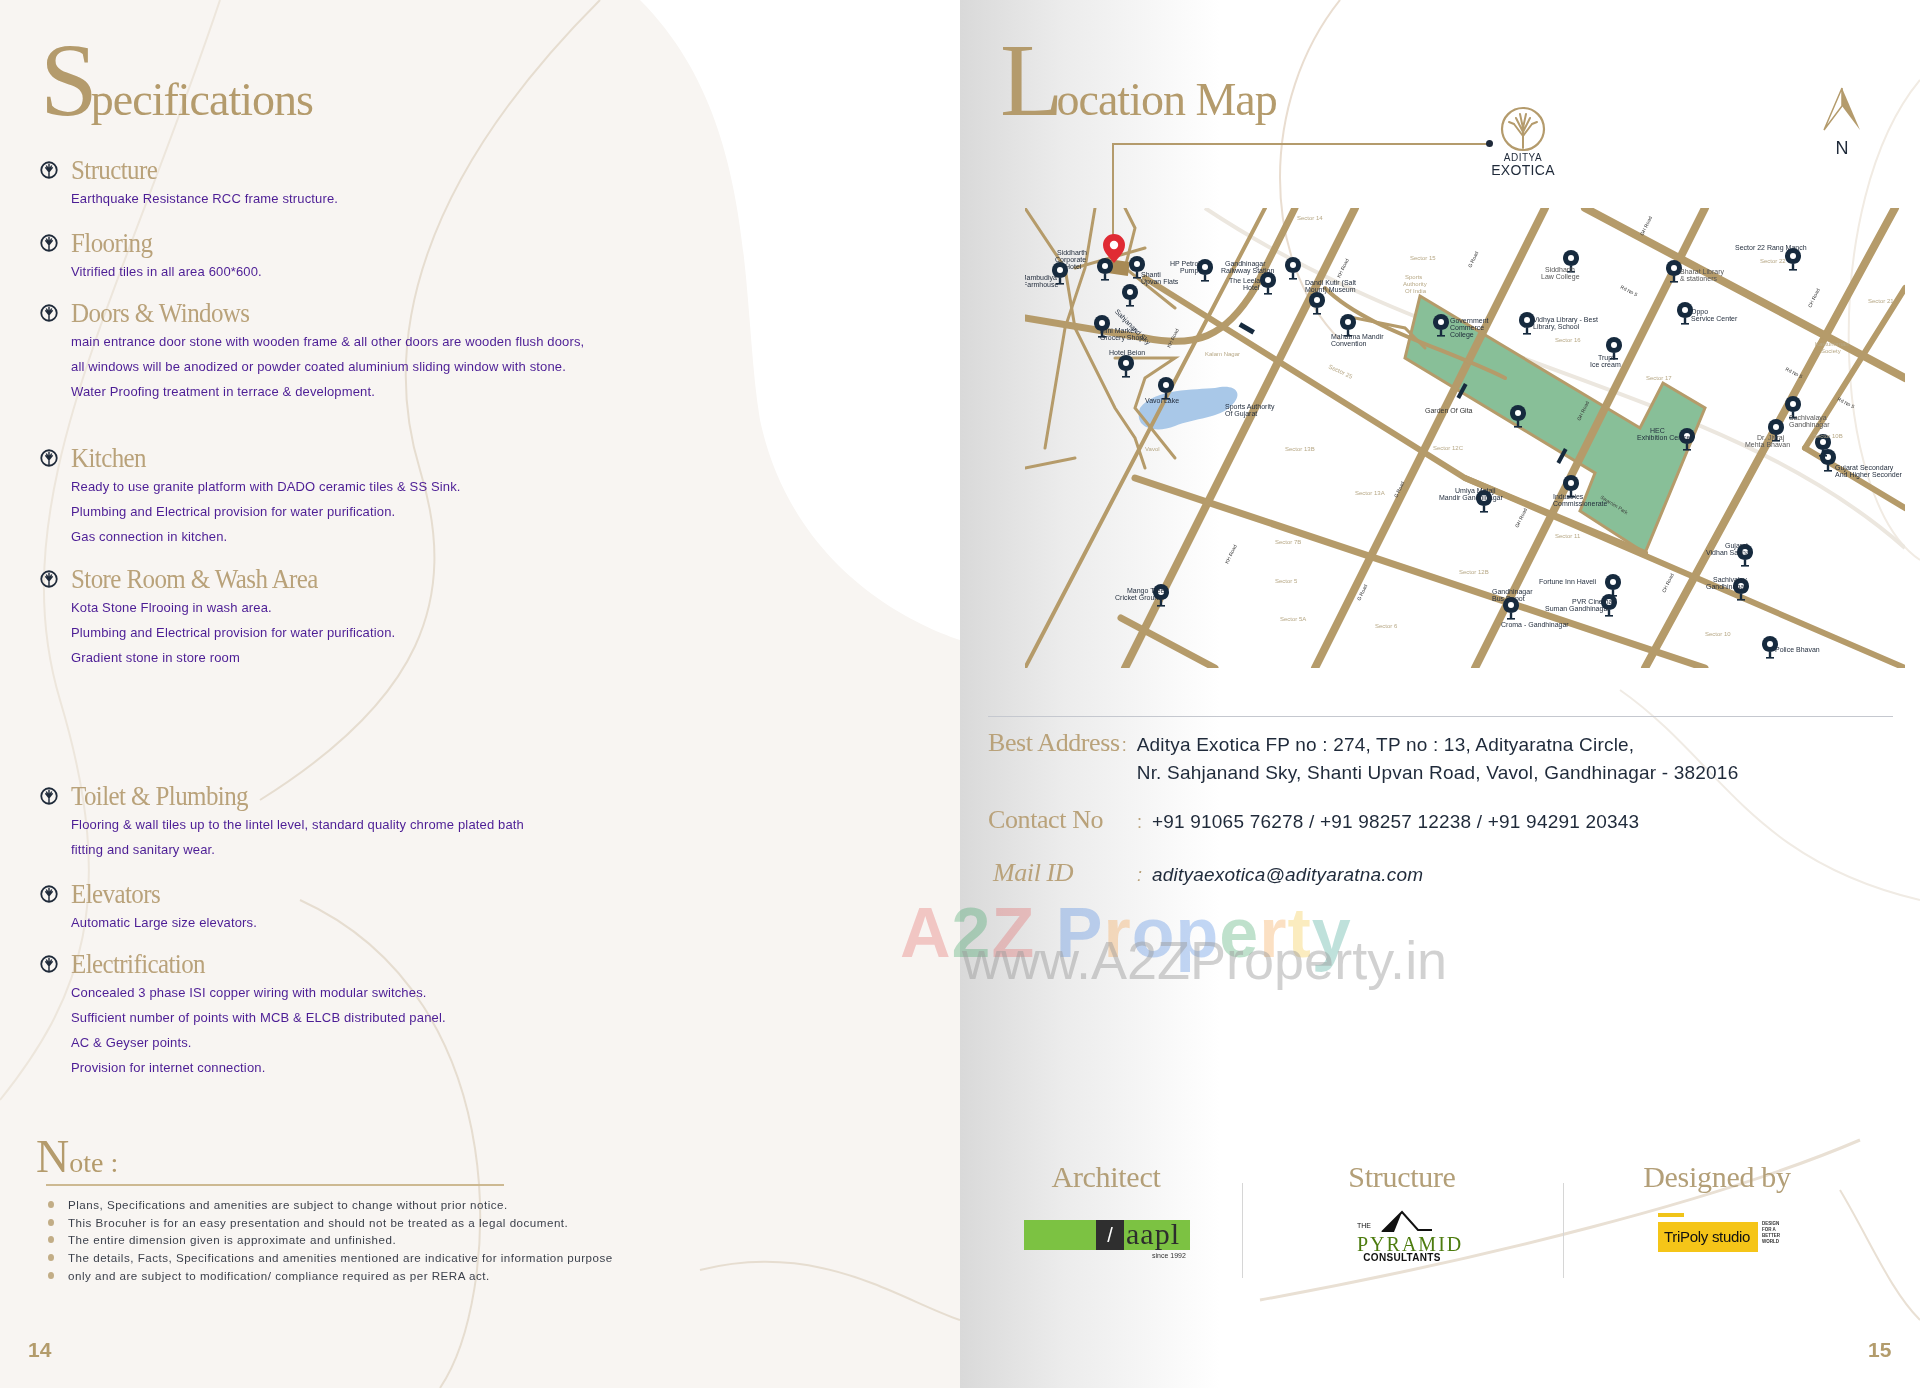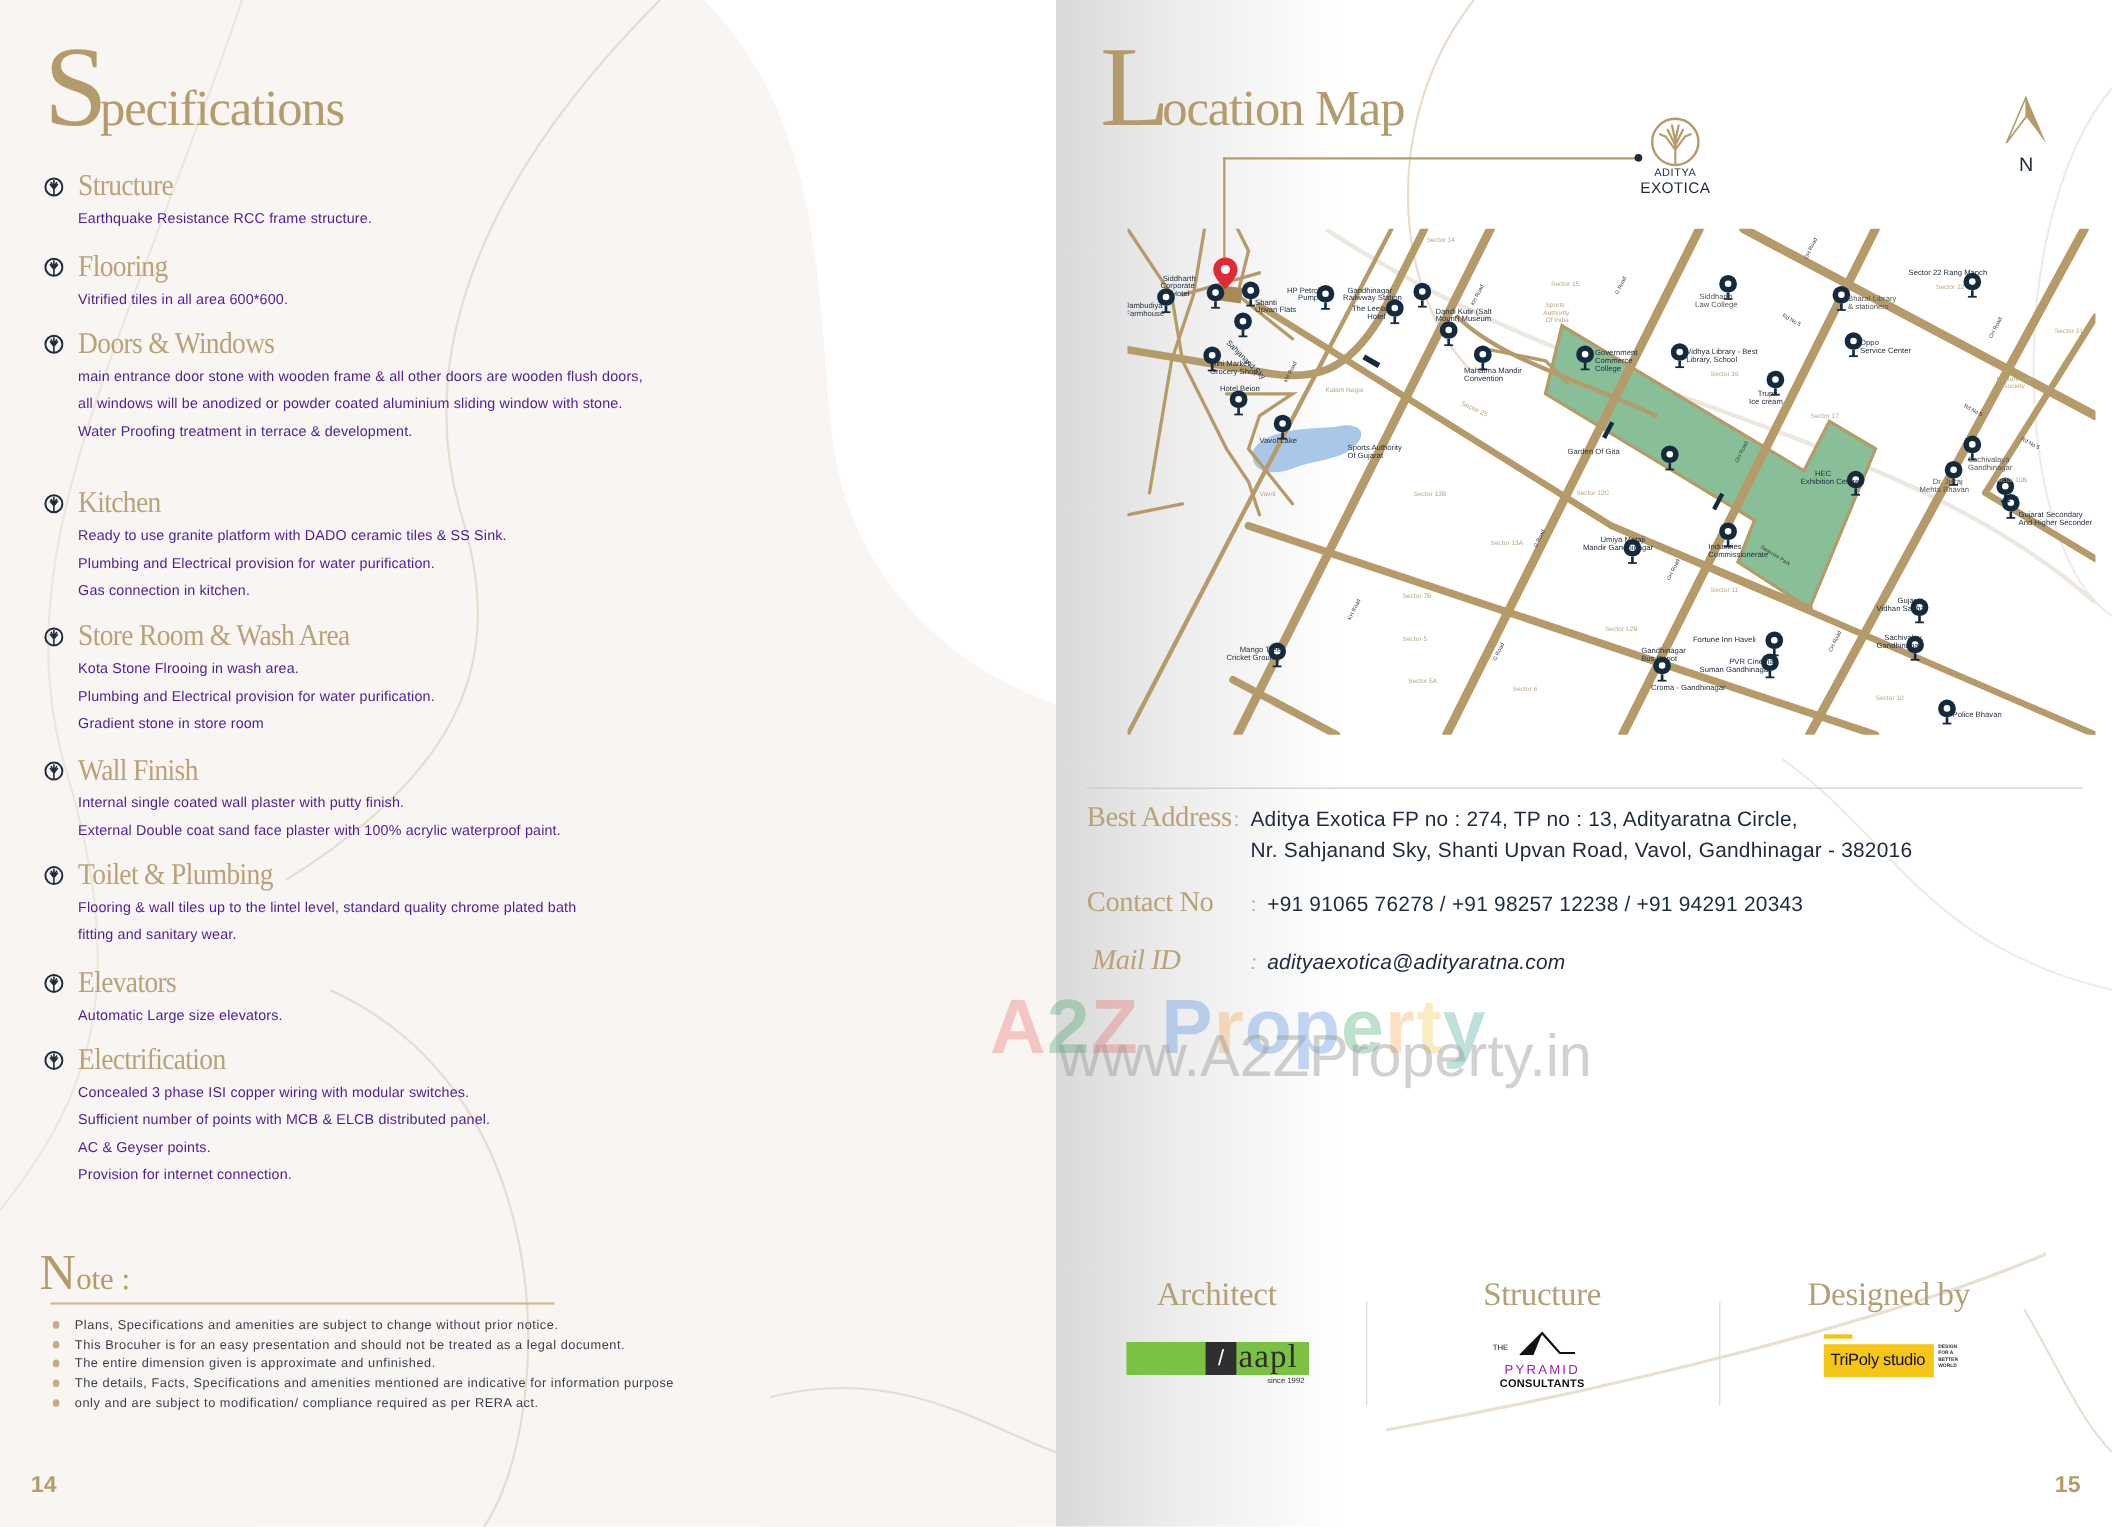--- a/index.html
+++ b/index.html
@@ -66,21 +66,21 @@
   .credit-label { font-family: "Liberation Serif", serif; color: #b39f78; font-size: 30px; letter-spacing: -0.3px; }
   .credit-sep { position: absolute; top: 1183px; width: 1px; height: 95px; background: #d6d6d6; }
 
   .logo-aapl { position: absolute; left: 1024px; top: 1220px; width: 166px; height: 30px; background: #7cc242; }
   .logo-aapl .blk { position: absolute; left: 72px; top: 0; width: 28px; height: 30px; background: #2f2f2f; color: #fff; font-size: 20px; text-align: center; line-height: 30px; }
   .logo-aapl .txt { position: absolute; left: 102px; top: -3px; font-size: 30px; color: #2d2d2d; letter-spacing: 1px; font-family: Liberation Serif, serif; font-weight: 200; }
   .logo-aapl .since { position: absolute; left: 128px; top: 32px; font-size: 7px; color: #333; white-space: nowrap; }
 
   .logo-pyramid { position: absolute; left: 1357px; top: 1210px; width: 90px; text-align: center; }
   .logo-pyramid .the { position: absolute; left: 0; top: 12px; font-size: 7px; color: #111; }
-  .logo-pyramid .pyr { font-size: 12px; letter-spacing: 2px; color: #a21caf; line-height: 16px; font-family: Liberation Sans, sans-serif; }
+  .logo-pyramid .pyr { font-size: 20px; letter-spacing: 2px; color: #4d7c0f; line-height: 16px; font-family: Liberation Serif, serif; }
   .logo-pyramid .cons { font-size: 10px; font-weight: bold; color: #111; letter-spacing: 0.3px; }
 
   .logo-tripoly { position: absolute; left: 1658px; top: 1213px; }
   .logo-tripoly .bar { width: 26px; height: 4px; background: #f0c419; margin-bottom: 5px; }
   .logo-tripoly .box { width: 100px; height: 30px; background: #f5c518; font-size: 15px; color: #111; line-height: 30px; padding-left: 6px; letter-spacing: -0.3px; }
   .logo-tripoly .tag { position: absolute; left: 104px; top: 8px; font-size: 4.5px; line-height: 6px; color: #333; font-weight: bold; }
 </style>
 </head>
 <body>
 
@@ -161,33 +161,20 @@
         </svg>
       <span class="spec-title">Store Room &amp; Wash Area</span>
     </div>
     <div class="spec-body">
       <div>Kota Stone Flrooing in wash area.</div>
       <div>Plumbing and Electrical provision for water purification.</div>
       <div>Gradient stone in store room</div>
     </div>
   </div>
 
-  <div class="spec" style="top:685px;">
-    <div class="spec-head">
-      <svg class="spec-icon" viewBox="0 0 20 20">
-          <circle cx="10" cy="10" r="8.6" fill="none" stroke="#1f2a3a" stroke-width="2"></circle>
-          <path d="M10 18 V9 M10 12 L6 7 M10 12 L14 7 M10 10 L7 5 M10 10 L13 5 M10 9 V3" stroke="#1f2a3a" stroke-width="1.6" fill="none"></path>
-        </svg>
-      <span class="spec-title">Wall Finish</span>
-    </div>
-    <div class="spec-body">
-      <div>Internal single coated wall plaster with putty finish.</div>
-      <div>External Double coat sand face plaster with 100% acrylic waterproof paint.</div>
-    </div>
-  </div>
 
   <div class="spec" style="top:780px;">
     <div class="spec-head">
       <svg class="spec-icon" viewBox="0 0 20 20">
           <circle cx="10" cy="10" r="8.6" fill="none" stroke="#1f2a3a" stroke-width="2"></circle>
           <path d="M10 18 V9 M10 12 L6 7 M10 12 L14 7 M10 10 L7 5 M10 10 L13 5 M10 9 V3" stroke="#1f2a3a" stroke-width="1.6" fill="none"></path>
         </svg>
       <span class="spec-title">Toilet &amp; Plumbing</span>
     </div>
     <div class="spec-body">

